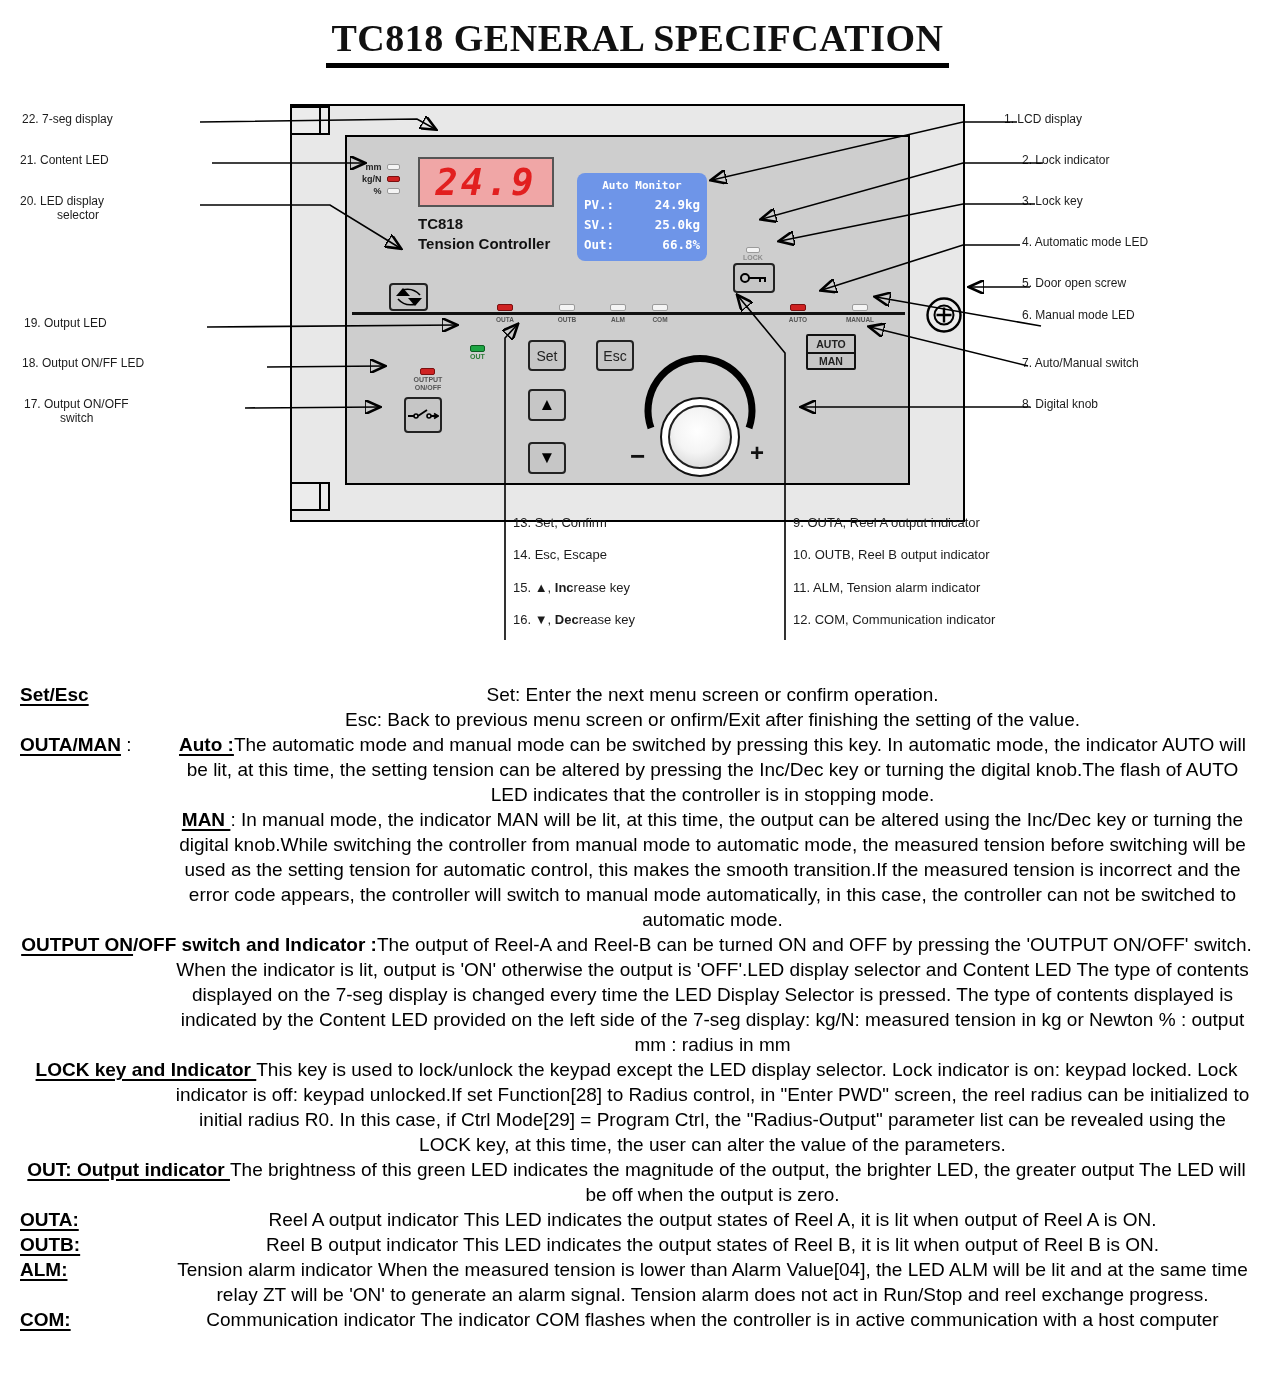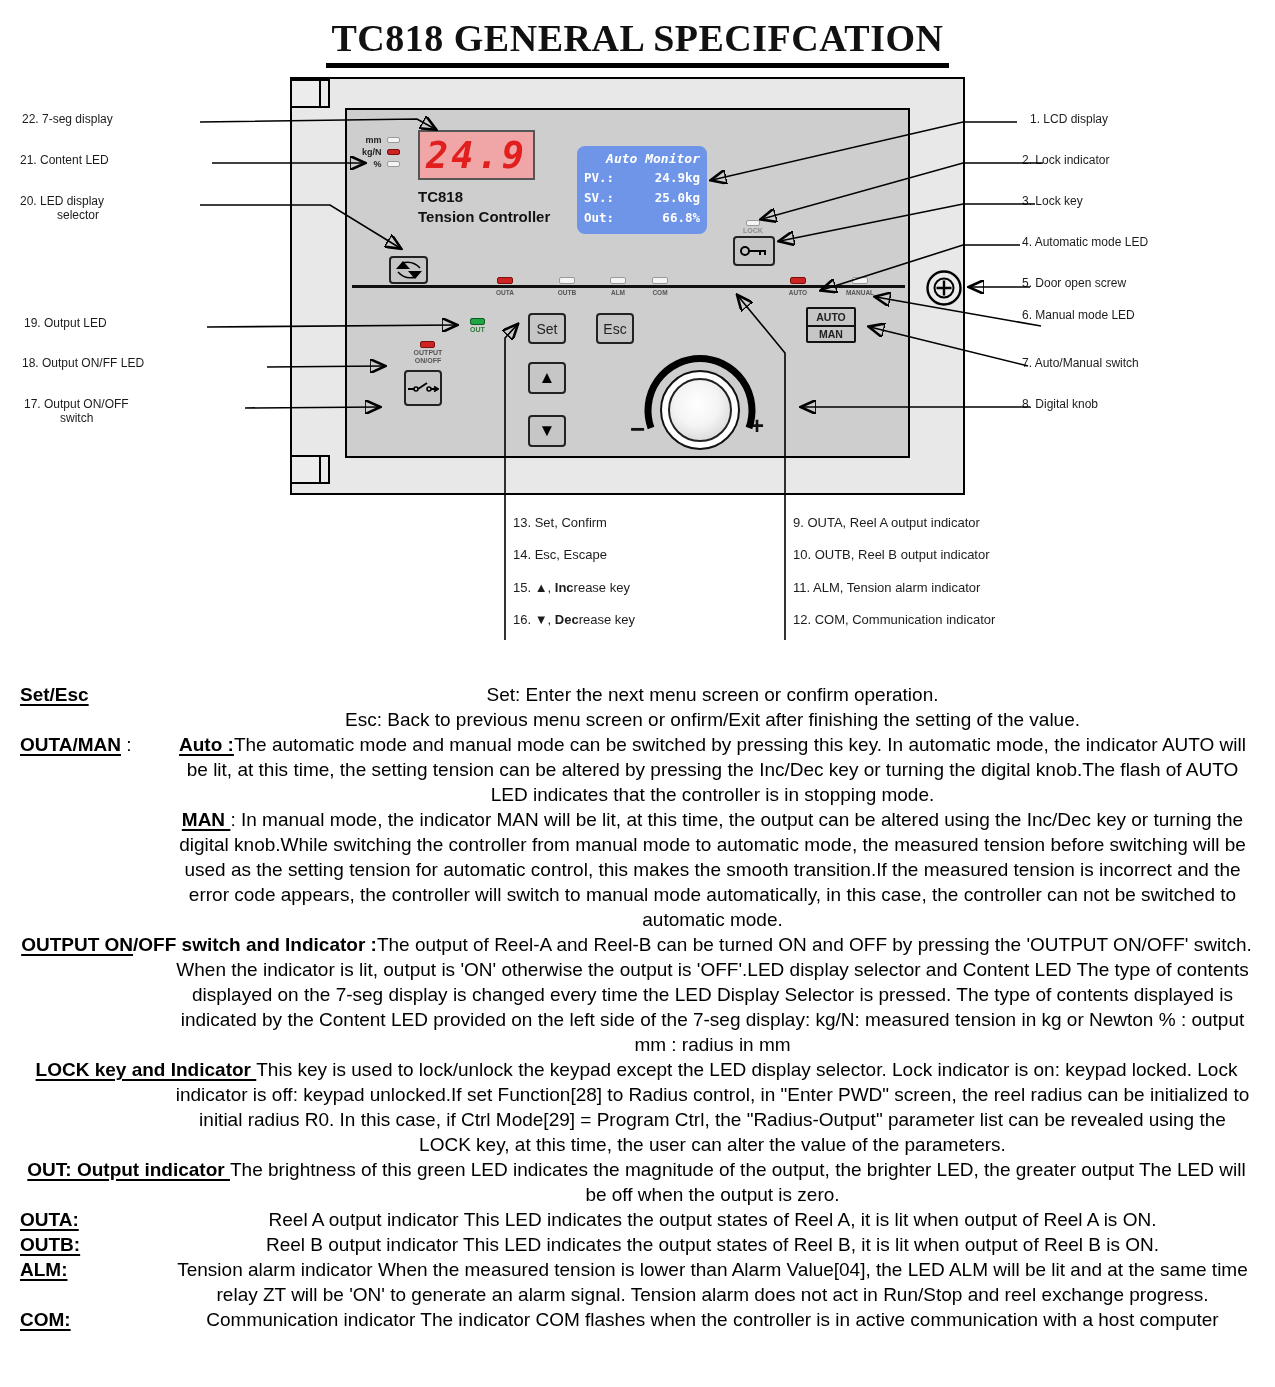--- a/index.html
+++ b/index.html
@@ -6,31 +6,31 @@
   html,body { background:#fff; width:1275px; font-family:"Liberation Sans", sans-serif; color:#111; }
   .page { position:relative; width:1275px; }
 
   
   .title-wrap { text-align:center; padding-top:16px; }
   .title { display:inline-block; font-family:"Liberation Serif", serif; font-weight:bold;
            font-size:38px; letter-spacing:0.5px; border-bottom:5px solid #000; padding:0 6px 3px 6px; }
 
   
   .figure { position:relative; width:1275px; height:586px; margin-top:2px; }
-  .figure .abs { position:absolute; }
+  .figure .abs { position:absolute;margin-top:27px; }
 
   .outer-frame { left:290px; top:7px; width:675px; height:418px; background:#e8e8e8; border:2px solid #000; z-index:1; }
   .hinge { width:38px; height:29px; background:#ececec; border:2px solid #000; border-left:none; z-index:2; }
   .hinge:after { content:""; position:absolute; top:0; bottom:0; right:7px; width:2px; background:#000; }
   .hinge.h-top { left:292px; top:9px; }
   .hinge.h-bot { left:292px; top:385px; }
   .inner-panel { left:345px; top:38px; width:565px; height:350px; background:#cecece; border:2px solid #000; z-index:2; }
 
   
-  .seven-seg { left:418px; top:60px; width:117px; height:50px; background:var(--seven-seg-bg); border:2px solid #555;
+  .seven-seg { left:418px; top:60px; width:136px; height:50px; background:var(--seven-seg-bg); border:2px solid #555;
                display:flex; align-items:center; justify-content:center; z-index:3; }
   .seven-seg span { font-family:"DejaVu Sans Mono", monospace; font-weight:bold; font-style:italic;
                     font-size:37px; letter-spacing:3px; color:var(--seven-seg-digit); }
 
   
   .content-leds { left:362px; top:64px; z-index:3; }
   .cl-row { display:flex; align-items:center; justify-content:flex-end; gap:5px; height:12px; }
   .cl-label { font-size:9px; font-weight:bold; color:#222; }
   .led { display:inline-block; border:1px solid #999; border-radius:2px; }
   .cl-led { width:13px; height:6px; }
@@ -54,21 +54,21 @@
   .btn-switch { left:404px; top:300px; width:38px; height:36px; }
   .btn-automan { left:806px; top:237px; width:50px; height:36px; border:2px solid #111; border-radius:2px;
                  background:#c6c6c6; z-index:4; cursor:pointer; }
   .btn-automan .cell { height:16px; display:flex; align-items:center; justify-content:center;
                        font-size:10.5px; font-weight:bold; color:#222; }
   .btn-automan .cell + .cell { border-top:2px solid #111; }
 
   
   .lcd { left:577px; top:76px; width:130px; height:88px; background:var(--lcd-blue); border-radius:8px;
          z-index:3; color:#fff; font-family:"DejaVu Sans Mono", monospace; font-weight:bold; padding:4px 7px; }
-  .lcd .lcd-title { text-align:right; font-size:13px; line-height:18px;font-style:italic; }
+  .lcd .lcd-title { text-align:center; font-size:11px; line-height:18px; }
   .lcd .lcd-row { display:flex; justify-content:space-between; font-size:12.5px; line-height:20px; }
 
   
   .lock-led { left:746px; top:150px; width:14px; height:6px; z-index:3; }
   .lock-led-label { left:732px; top:157px; width:42px; text-align:center; font-size:7px; font-weight:bold; color:#8d8d8d; z-index:3; }
 
   
   .divider { left:352px; top:215px; width:553px; height:3px; background:#111; z-index:3; }
   .sled { top:207px; width:16px; height:7px; z-index:4; }
   .sled-label { top:219px; width:60px; text-align:center; font-size:6.5px; font-weight:bold; color:#555; z-index:4; }
@@ -246,21 +246,21 @@
       </svg>
     </div>
 
     <div class="cl" style="left:22px; top:42px"><span>22. 7-seg display</span></div>
     <div class="cl" style="left:20px; top:83px"><span>21. Content LED</span></div>
     <div class="cl" style="left:20px; top:124px"><span>20. LED display</span><span class="l2" style="padding-left:37px">selector</span></div>
     <div class="cl" style="left:24px; top:246px"><span>19. Output LED</span></div>
     <div class="cl" style="left:22px; top:286px"><span>18. Output ON/FF LED</span></div>
     <div class="cl" style="left:24px; top:327px"><span>17. Output ON/OFF</span><span class="l2" style="padding-left:36px">switch</span></div>
 
-    <div class="cl" style="left:1030px; top:42px"><span>1. LCD display</span></div>
+    <div class="cl" style="left:1004px; top:42px"><span>1. LCD display</span></div>
     <div class="cl" style="left:1022px; top:83px"><span>2. Lock indicator</span></div>
     <div class="cl" style="left:1022px; top:124px"><span>3. Lock key</span></div>
     <div class="cl" style="left:1022px; top:165px"><span>4. Automatic mode LED</span></div>
     <div class="cl" style="left:1022px; top:206px"><span>5. Door open screw</span></div>
     <div class="cl" style="left:1022px; top:238px"><span>6. Manual mode LED</span></div>
     <div class="cl" style="left:1022px; top:286px"><span>7. Auto/Manual switch</span></div>
     <div class="cl" style="left:1022px; top:327px"><span>8. Digital knob</span></div>
 
     <div class="bl-item" style="left:513px; top:445px"><span>13. Set, Confirm</span><b></b><span></span></div>
     <div class="bl-item" style="left:513px; top:477px"><span>14. Esc, Escape</span><b></b><span></span></div>

